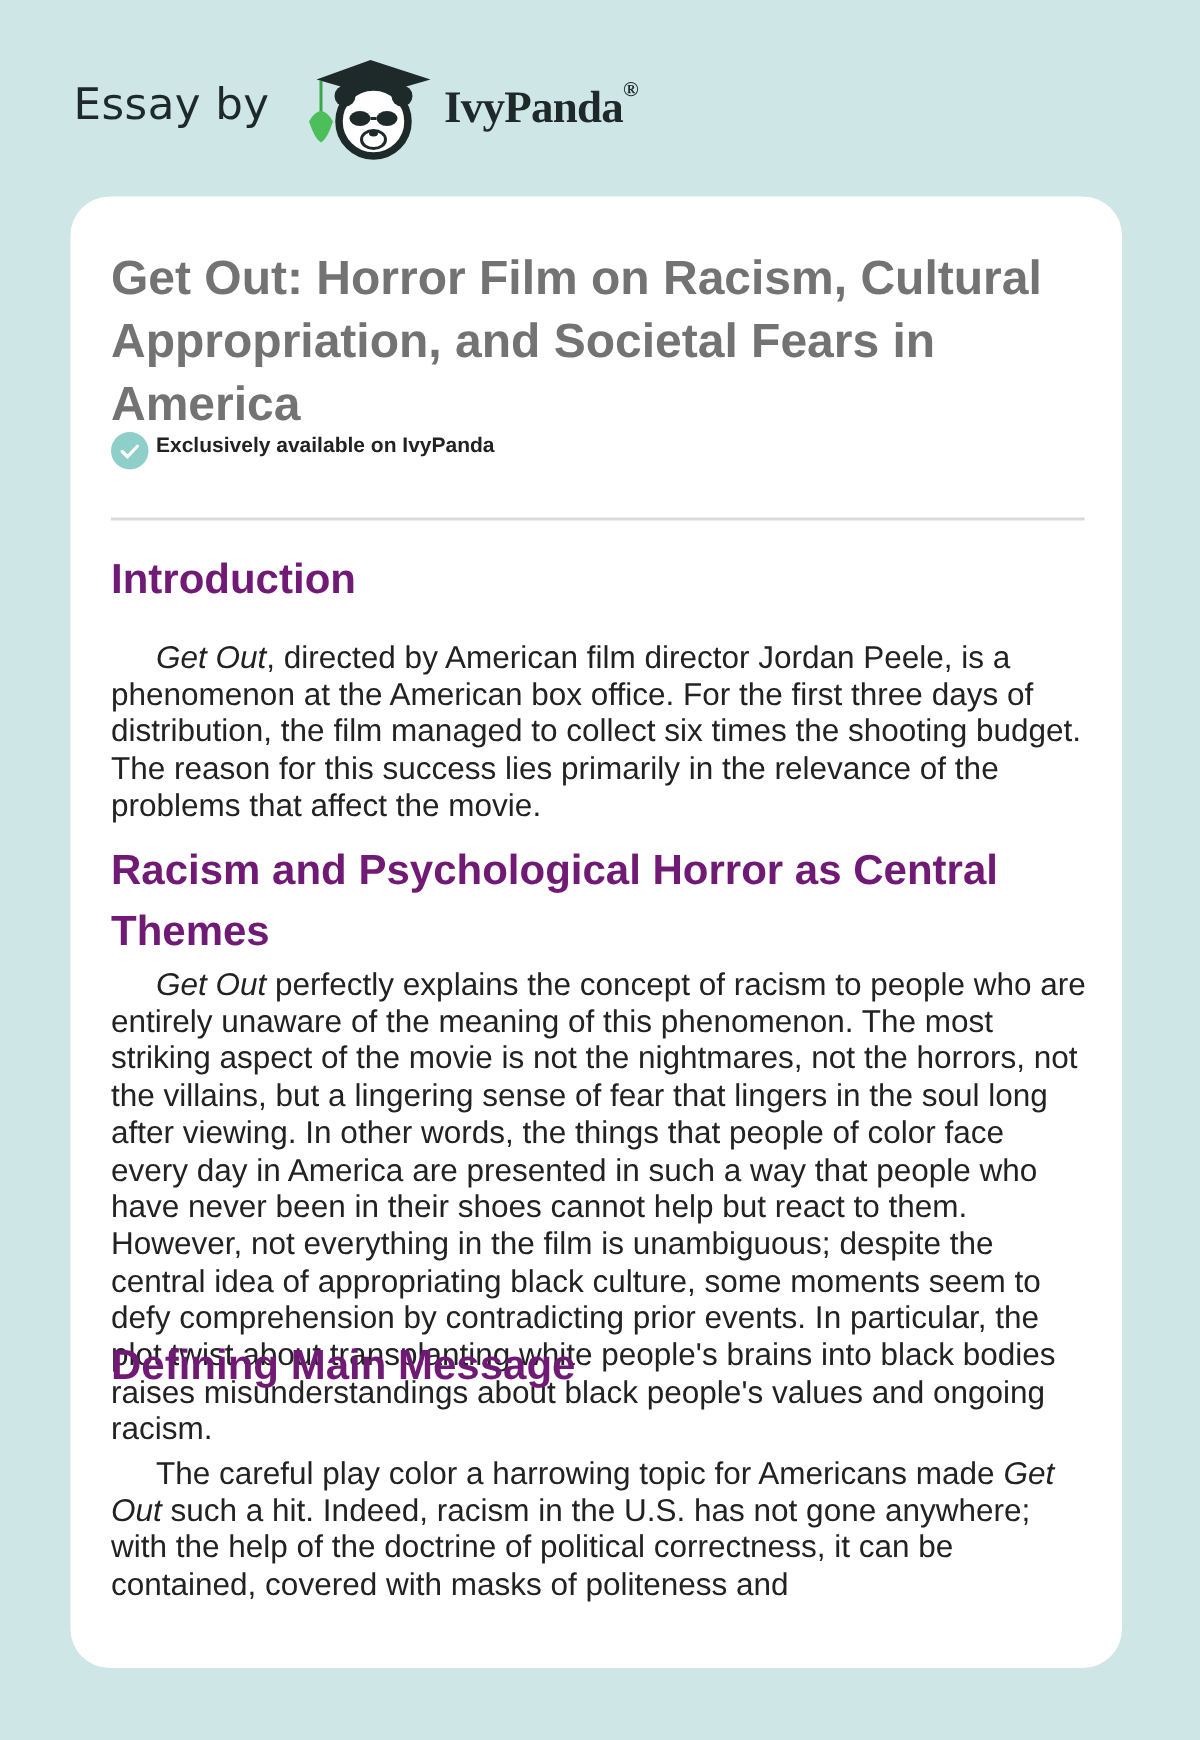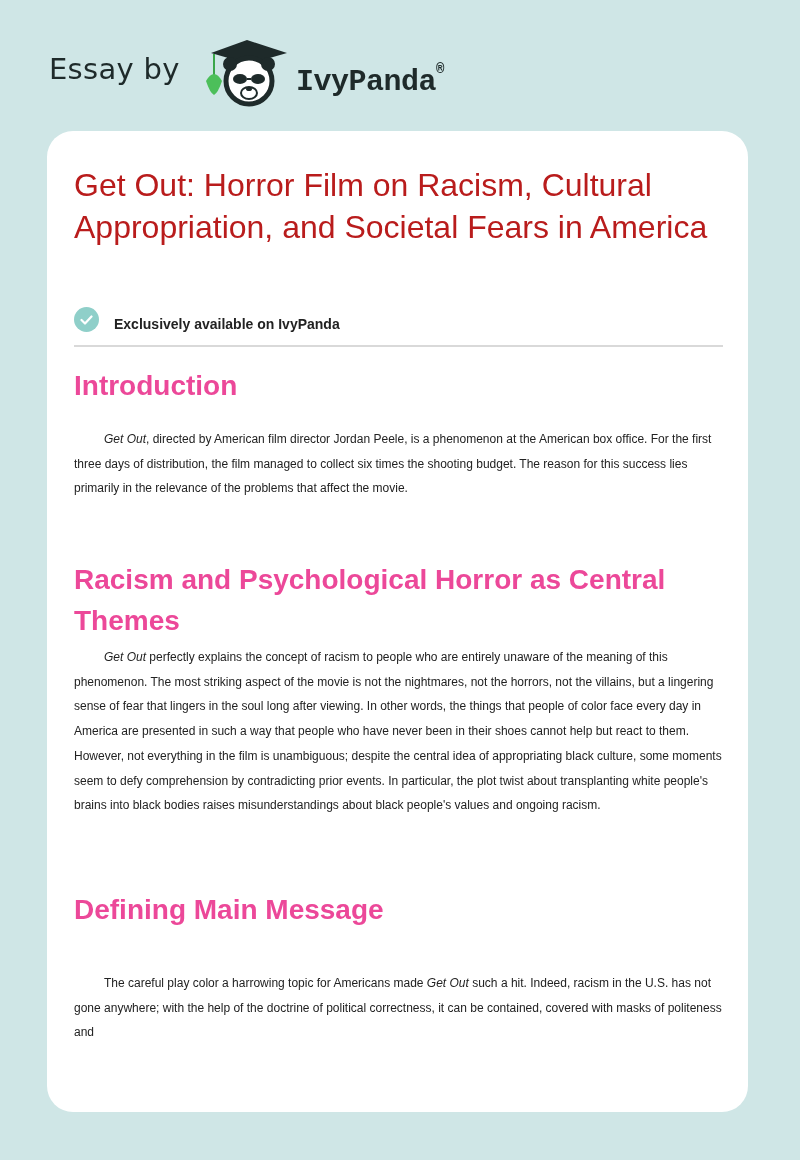--- a/index.html
+++ b/index.html
@@ -12,48 +12,48 @@
   .header {
     position:absolute; left:0; top:0; width:800px; height:130px;
   }
   .essay-by {
     position:absolute; left:49px; top:52px;
     font-family:"DejaVu Sans", sans-serif;
     font-size:29px; color:#1e2a2a; letter-spacing:0.3px;
   }
   .logo-icon { position:absolute; left:203px; top:37px; width:88px; height:70px; }
   .brand {
-    position:absolute; left:296px; top:65px;
-    font-family:Liberation Mono, monospace; font-weight:bold;
+    position:absolute; left:296px; top:55px;
+    font-family:Liberation Serif, serif; font-weight:bold;
     font-size:30px; color:#1e2a2a; letter-spacing:-0.5px;
   }
   .brand sup { font-size:14px; position:relative; top:-6px; font-weight:bold; }
   .card {
     position:absolute; left:47px; top:131px; width:701px; height:981px;
     background:#fff; border-radius:26px;
   }
   .inner { position:absolute; left:27px; top:0; width:650px; }
   h1 {
     margin:0; position:absolute; top:33px; left:0; width:660px;
-    font-size:32px; font-weight:normal; line-height:42px; color:#b91c1c;
+    font-size:32px; font-weight:bold; line-height:42px; color:#737373;
   }
-  .badge { position:absolute; top:176px; left:0; display:flex; align-items:flex-end;gap:10px; }
+  .badge { position:absolute; top:157px; left:0; display:flex; align-items:flex-start; }
   .check {
     width:25px; height:25px; border-radius:50%; background:#8fcfc9;
     display:flex; align-items:center; justify-content:center;
   }
   .badge-text { margin-left:5px; font-size:14px; font-weight:bold; color:#222; }
   .divider { position:absolute; top:214px; left:0; width:649px; height:2px; background:#d9d9d9; }
   h2 {
     margin:0; position:absolute; left:0; width:650px;
-    font-size:28px; font-weight:bold; line-height:41px; color:#ec4899;
+    font-size:28px; font-weight:bold; line-height:41px; color:#701a75;
   }
   p {
     margin:0; position:absolute; left:0; width:650px;
-    font-size:12px; line-height:24.7px; color:#222; text-indent:30px;
+    font-size:21px; line-height:24.7px; color:#222; text-indent:30px;
   }
   em { font-style:italic; }
 </style>
 </head>
 <body>
 
 <div class="header">
   <div class="essay-by">Essay by</div>
   <svg class="logo-icon" viewBox="0 0 88 70">
 

